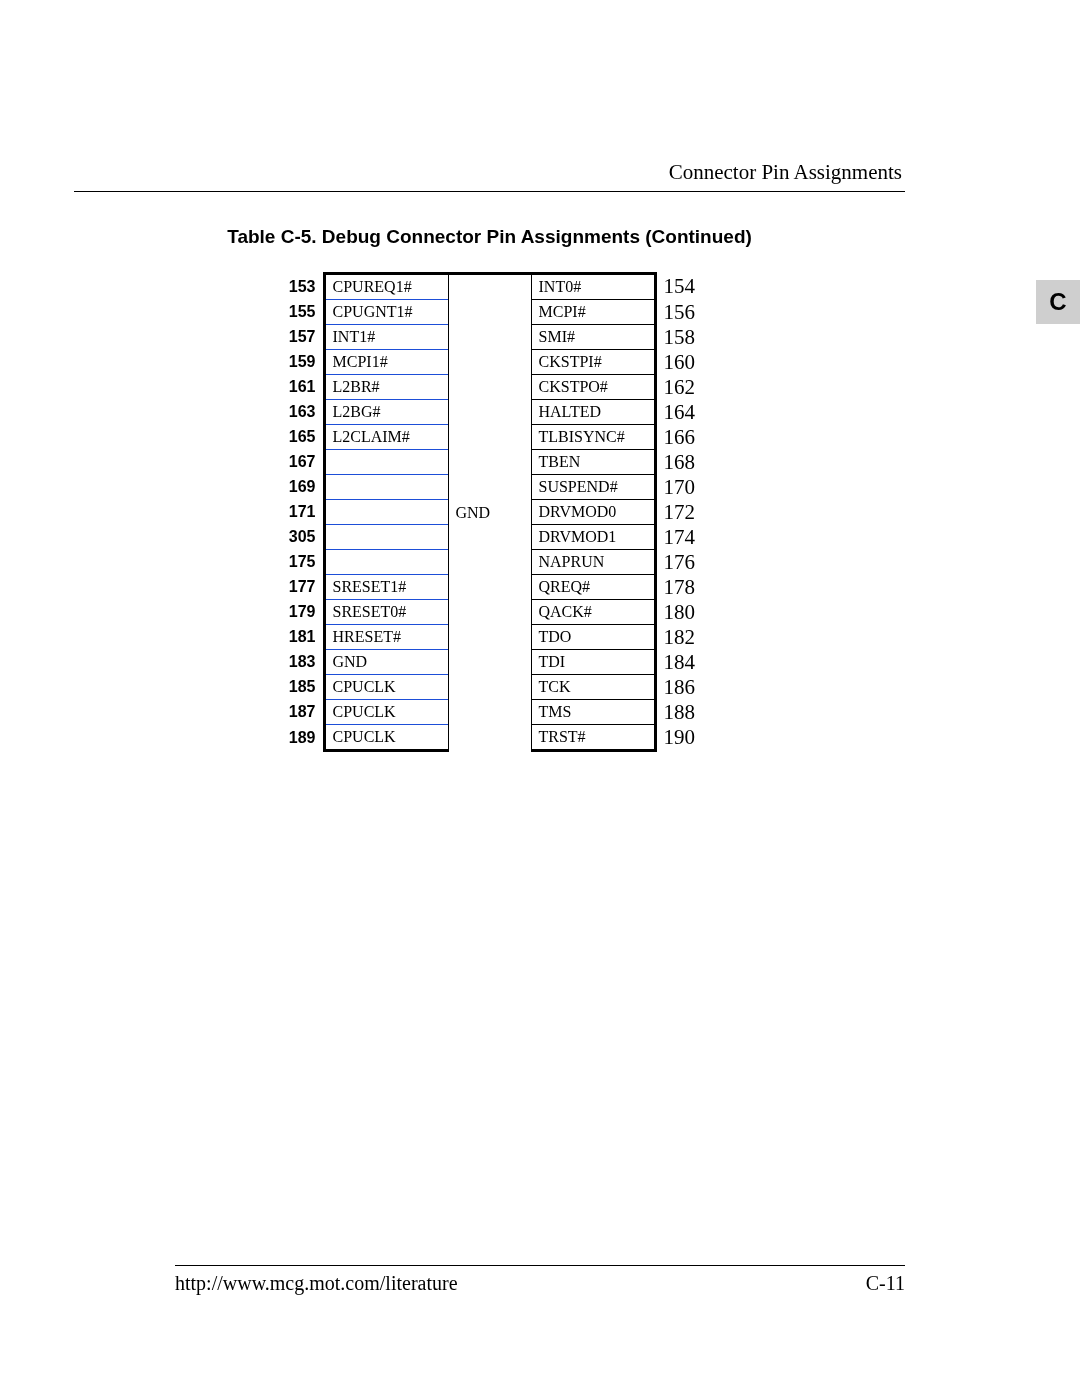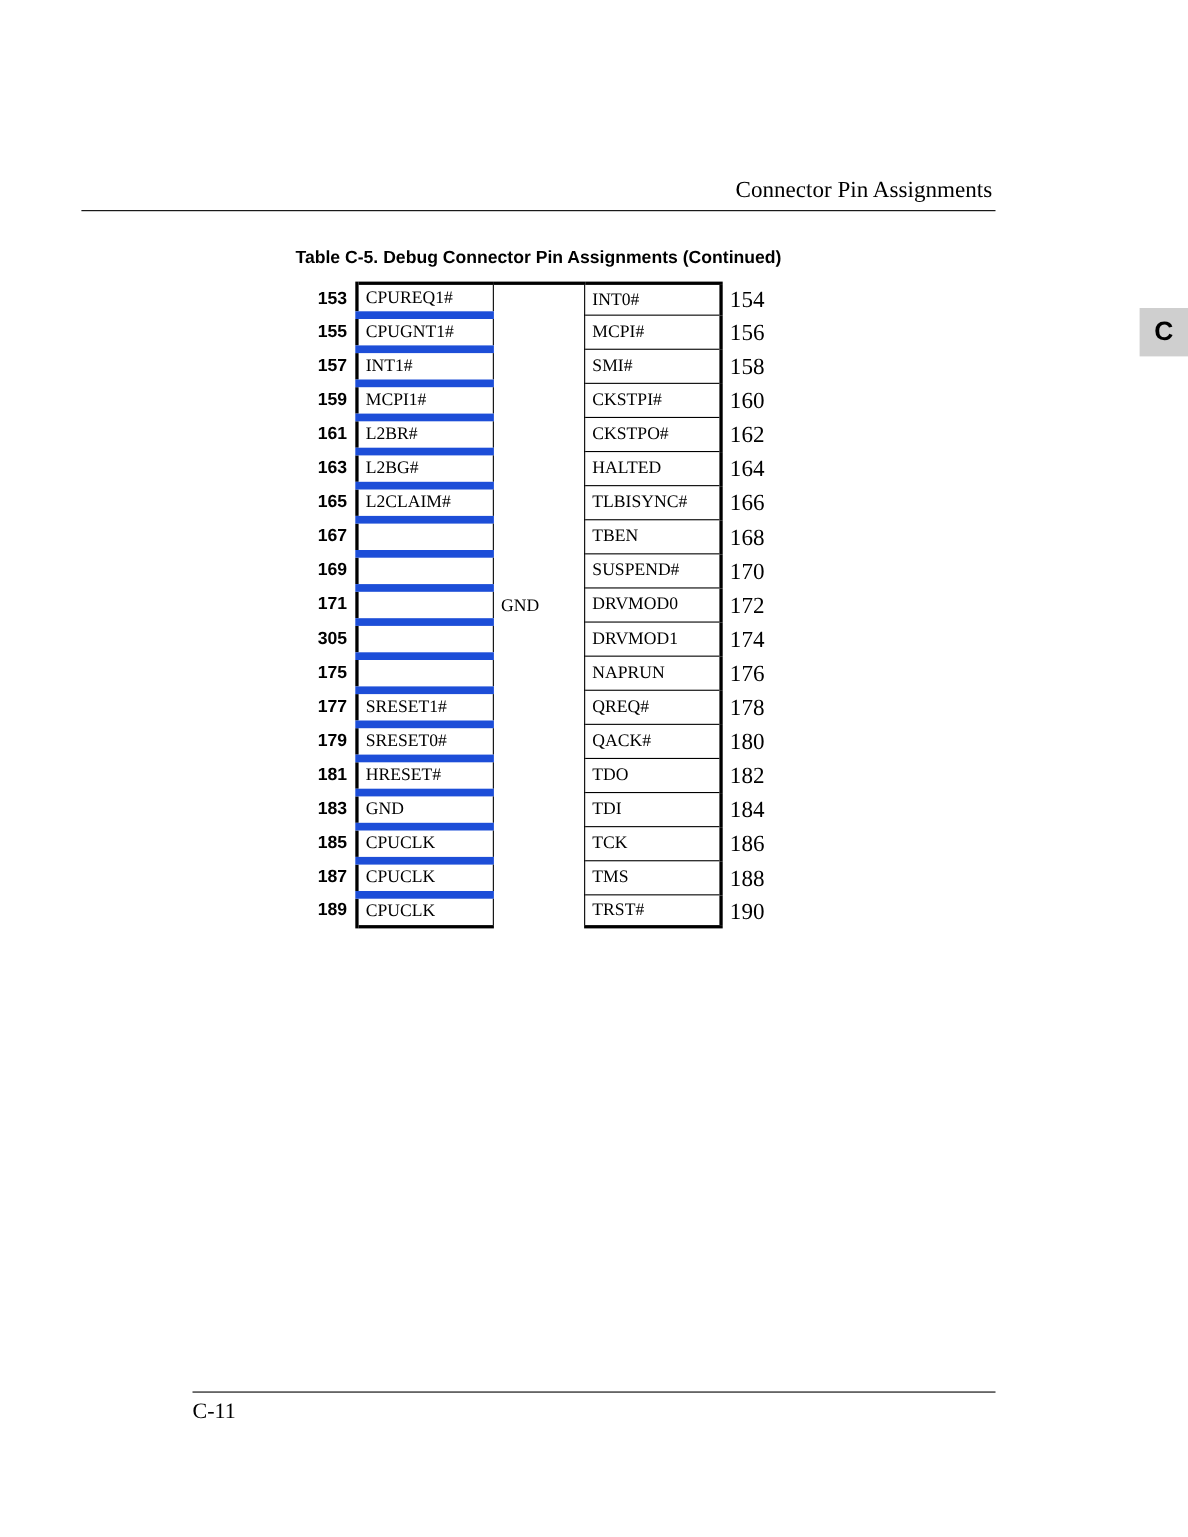--- a/index.html
+++ b/index.html
@@ -37,23 +37,23 @@
     font-family: Arial, Helvetica, sans-serif;
     font-weight: bold;
     font-size: 24px;
     display: flex;
     align-items: center;
     justify-content: center;
   }
   .table-title {
     font-family: Arial, Helvetica, sans-serif;
     font-weight: bold;
-    font-size: 16px;
+    font-size: 19px;
     text-align: center;
-    margin: 8px 0 12px 0;
+    margin: 8px 0 24px 0;
   }
   .tbl-wrap {
     display: flex;
     justify-content: center;
   }
   table.conn {
     border-collapse: collapse;
     font-size: 16px;
   }
   table.conn td {
@@ -65,21 +65,21 @@
     width: 36px;
     text-align: right;
     font-family: Arial, Helvetica, sans-serif;
     font-weight: bold;
     font-size: 16px;
     border-right: 3px solid #000;
   }
   td.sig-left {
     width: 108px;
     text-align: left;
-    border-top: 7px solid #1d4ed8;
+    border-top: 1px solid #1d4ed8;
     border-right: 1px solid #000;
   }
   td.gnd {
     width: 68px;
     text-align: left;
     vertical-align: middle;
     border-right: 1px solid #000;
   }
   td.sig-right {
     width: 108px;
@@ -252,17 +252,18 @@
             <td class="sig-right">TRST#</td>
             <td class="pin-right">190</td>
           </tr>
         </tbody>
     </table>
   </div>
 
   <div class="footer">
     <div class="footer-rule"></div>
     <div class="footer-row">
+      <span>http://www.mcg.mot.com/literature</span>
       <span>C-11</span>
     </div>
   </div>
 
 </div>
 
 </body></html>

